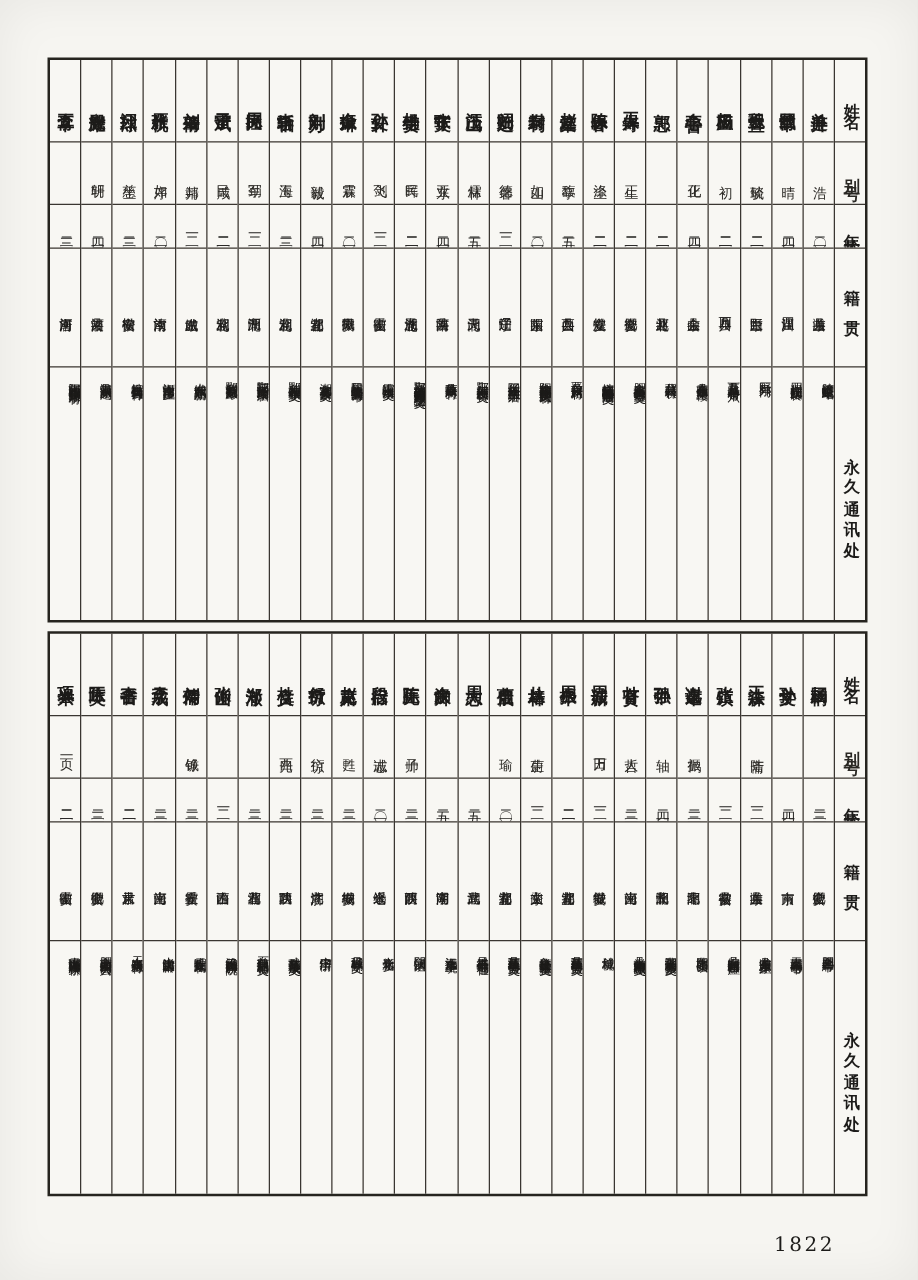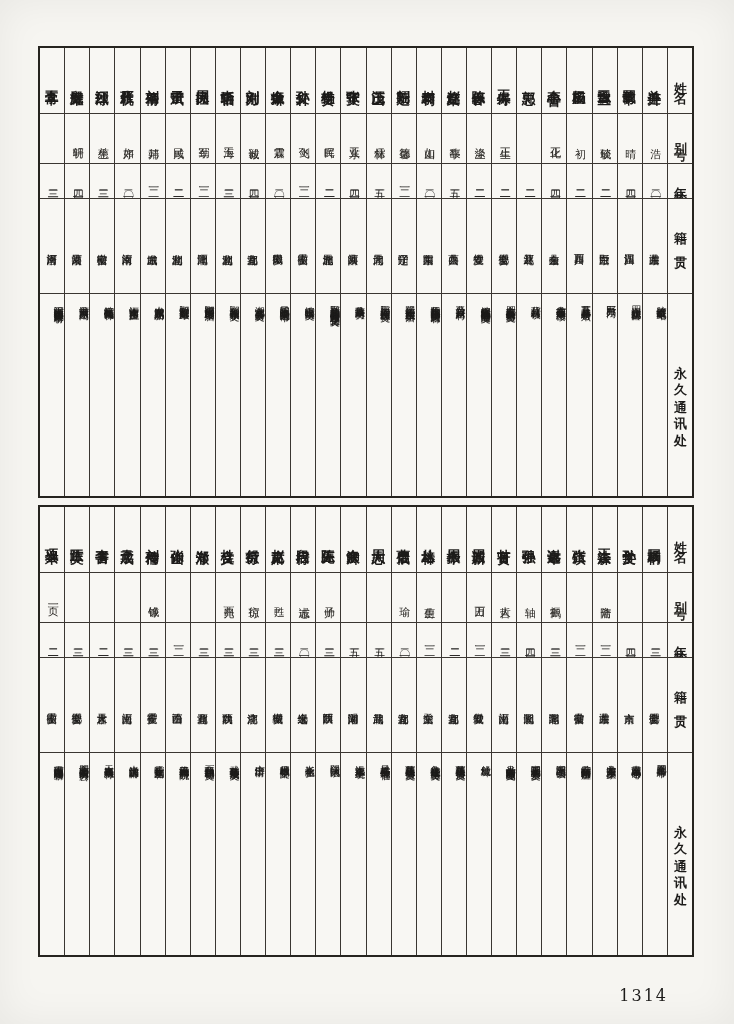--- a/index.html
+++ b/index.html
@@ -492,14 +492,14 @@
 
   <div class="col person-col">
     <div class="cell name-cell vtext">项兴举</div>
     <div class="cell alias-cell vtext">一页</div>
     <div class="cell age-cell vtext">二二</div>
     <div class="cell native-cell vtext">安徽霍山</div>
     <div class="cell addr-cell vtext">霍山城内汪万隆转项家桥</div>
   </div>
 </div>
 
-  <div class="page-number">1314</div>
+  <div class="page-number">1822</div>
 </div>
 
 </body></html>

